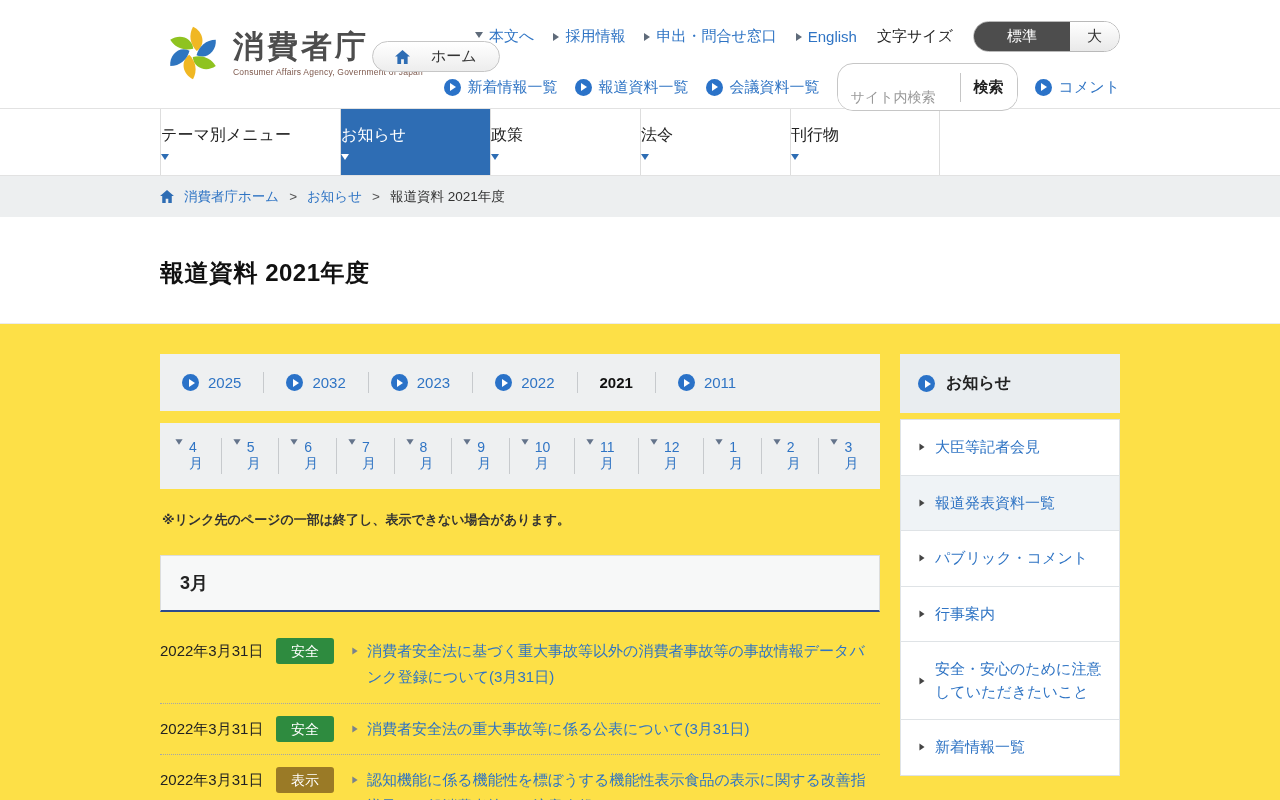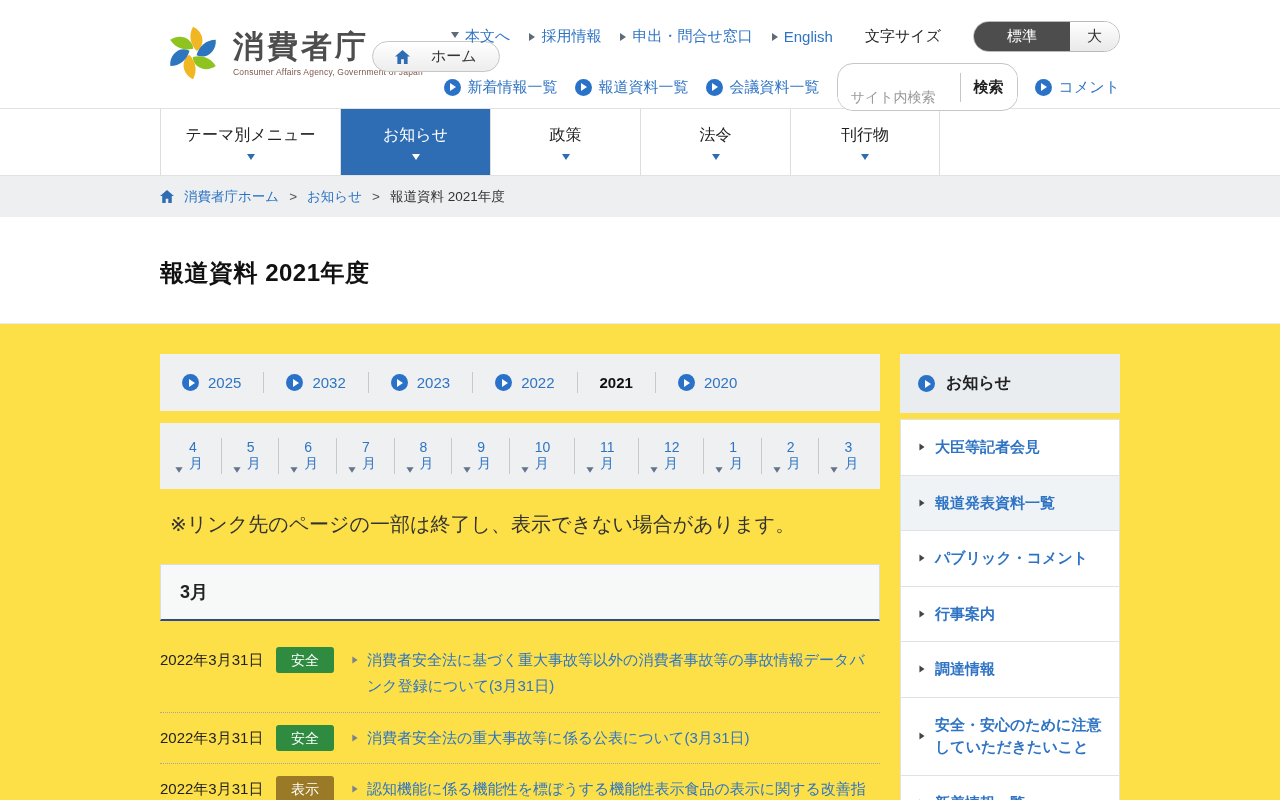--- a/index.html
+++ b/index.html
@@ -15,37 +15,37 @@
 
   
   .header { height:108px; position:relative; background:#fff; }
   .logo { position:absolute; left:163px; top:21px; display:flex; align-items:center; gap:10px; }
   .logo svg { width:60px; height:62px; }
   .logo-jp { font-size:31px; font-weight:bold; color:#4d4d4d; letter-spacing:3px; line-height:1.05; }
   .logo-en { font-size:8.5px; color:#7d584c; margin-top:3px; letter-spacing:0.2px; }
   .home-btn { position:absolute; left:372px; top:41px; display:flex; align-items:center; gap:21px;
     border:1px solid #c6c6c6; border-radius:16px; padding:5px 22px; background:linear-gradient(#fff,#ededed);
     font-size:15px; color:#333; cursor:pointer; }
-  .h-row1 { position:absolute; top:21px; right:160px; display:flex; align-items:center; gap:32px; }
+  .h-row1 { position:absolute; top:21px; right:160px; display:flex; align-items:center; gap:20px; }
   .h-row2 { position:absolute; top:63px; right:160px; display:flex; align-items:center; gap:17px; }
   .ulink { display:flex; align-items:center; gap:6px; font-size:15px; color:#2f74c4; cursor:pointer; text-decoration:none; }
   .fs-label { font-size:15px; color:#222; }
   .fs-toggle { display:flex; border:1px solid #b9b9b9; border-radius:16px; overflow:hidden; }
   .fs-std { background:#4d4d4d; color:#fff; font-size:15px; padding:5px 33px; cursor:pointer; }
   .fs-big { background:linear-gradient(#fff,#e9e9e9); color:#333; font-size:15px; padding:5px 17px; cursor:pointer; }
   .qlink { display:flex; align-items:center; gap:7px; font-size:15px; color:#2f74c4; cursor:pointer; text-decoration:none; }
   .search-pill { display:flex; align-items:center; border:1px solid #c6c6c6; border-radius:16px; overflow:hidden; background:#fff; }
   .search-pill input { border:none; outline:none; padding:5px 13px; width:122px; font-size:14px; color:#333; font-family:inherit;margin-top:20px; }
   .search-pill input::placeholder { color:#999; }
   .search-btn { border:none; border-left:1px solid #c6c6c6; background:#fff; font-weight:bold; font-size:15px; color:#222; padding:5px 13px; cursor:pointer; font-family:inherit; }
 
   
   .gnav { height:68px; border-top:1px solid #e2e2e2; border-bottom:1px solid #e2e2e2; background:#fff; padding:0 160px; }
   .gnav ul { display:flex; height:100%; list-style:none; }
-  .gnav li { height:100%; display:flex; flex-direction:column; align-items:center; justify-content:center; gap:8px;
+  .gnav li { height:100%; display:flex; flex-direction:column; justify-content:center; gap:8px;
     border-left:1px solid #ddd; cursor:pointer; width:150px; background:#fff; }
   .gnav li.wide { width:180px; }
   .gnav li:last-child { border-right:1px solid #ddd; }
   .gnav .nav-label { font-size:16px; color:#222; }
   .gnav .nav-caret { border-top-color:#2e6db4; }
   .gnav li.active { background:#2e6db4; }
   .gnav li.active .nav-label { color:#fff; }
   .gnav li.active .nav-caret { border-top-color:#fff; }
 
   
@@ -66,26 +66,26 @@
 
   
   .year-box { background:#eef0f1; padding:18px 0; display:flex; align-items:center; margin-bottom:12px; }
   .year-link { display:flex; align-items:center; gap:9px; padding:2px 22px; border-right:1px solid #c7cacd;
     font-size:15px; color:#2f74c4; cursor:pointer; text-decoration:none; }
   .year-link:last-child { border-right:none; }
   .year-link.current { color:#111; font-weight:bold; cursor:default; }
 
   
   .month-box { background:#eef0f1; padding:15px 4px; display:flex; align-items:center; margin-bottom:20px; }
-  .month-link { display:flex; align-items:flex-end; gap:6px; padding:1px 11px; border-right:1px solid #c7cacd;
+  .month-link { display:flex; align-items:flex-start; gap:6px; padding:1px 11px; border-right:1px solid #c7cacd;
     font-size:14px; color:#2f74c4; cursor:pointer; text-decoration:none; }
   .month-link:last-child { border-right:none; }
   .month-link .tri-d { border-top-color:#64748b; transform:scale(0.9); }
 
-  .note { font-size:20px; color:#333; margin:22px 10px 26px; }
+  .note { font-size:13px; color:#333; margin:22px 2px 26px;font-weight:bold; }
 
   .section-head { border:1px solid #dcdddd; border-bottom:2px solid #2c4b8d; background:#f7f8f8;
     padding:15px 19px; font-size:18px; font-weight:bold; color:#222; }
 
   
   .news-list { margin-top:14px; }
   .news-item { display:flex; align-items:flex-start; padding:12px 0; border-bottom:1px dotted #a6a6a6; }
   .n-date { width:112px; flex:none; font-size:15px; color:#222; line-height:26px; }
   .badge { flex:none; margin:0 18px 0 4px; width:58px; text-align:center; color:#fff; font-size:14px;
     border-radius:3px; padding:2px 0; line-height:22px; }
@@ -94,21 +94,21 @@
   .n-link { font-size:15px; color:#2f74c4; line-height:1.75; cursor:pointer; text-decoration:none; }
 
   
   .aside-head { background:#e9edf0; padding:19px 18px; display:flex; align-items:center; gap:11px;
     font-size:16px; font-weight:bold; color:#222; margin-bottom:6px; }
   .aside-list { border-left:1px solid #dfe3e6; border-right:1px solid #dfe3e6; border-top:1px solid #dfe3e6; }
   .aside-item { display:flex; align-items:center; gap:10px; padding:16px 12px 16px 18px;
     border-bottom:1px solid #dfe3e6; background:#fff; cursor:pointer; }
   .aside-item.active { background:#eff3f6; }
   .aside-item .tri-r { border-left-color:#444; transform:scale(0.85); }
-  .aside-label { font-size:15px; color:#2f74c4; line-height:1.5;font-weight:bold; }
+  .aside-label { font-size:15px; color:#2f74c4; line-height:1.5; }
 </style>
 </head>
 <body>
 
 <div class="viewport">
 
   <div class="header">
 
     <div class="logo">
       <span>
@@ -283,21 +283,21 @@
             <span>2022</span>
           </a>
 
           <a class="year-link current">
 
             <span>2021</span>
           </a>
 
           <a class="year-link">
             <span class="cico"></span>
-            <span>2020</span>
+            <span>2011</span>
           </a>
         </div>
 
       <div class="month-box">
 
           <a class="month-link">
             <span class="tri-d"></span>
             <span>4月</span>
           </a>
 
@@ -416,24 +416,20 @@
             <div class="aside-item">
               <span class="tri-r"></span>
               <span class="aside-label">パブリック・コメント</span>
             </div>
           
             <div class="aside-item">
               <span class="tri-r"></span>
               <span class="aside-label">行事案内</span>
             </div>
           
-            <div class="aside-item">
-              <span class="tri-r"></span>
-              <span class="aside-label">調達情報</span>
-            </div>
           
             <div class="aside-item">
               <span class="tri-r"></span>
               <span class="aside-label">安全・安心のために注意していただきたいこと</span>
             </div>
           
             <div class="aside-item">
               <span class="tri-r"></span>
               <span class="aside-label">新着情報一覧</span>
             </div>

